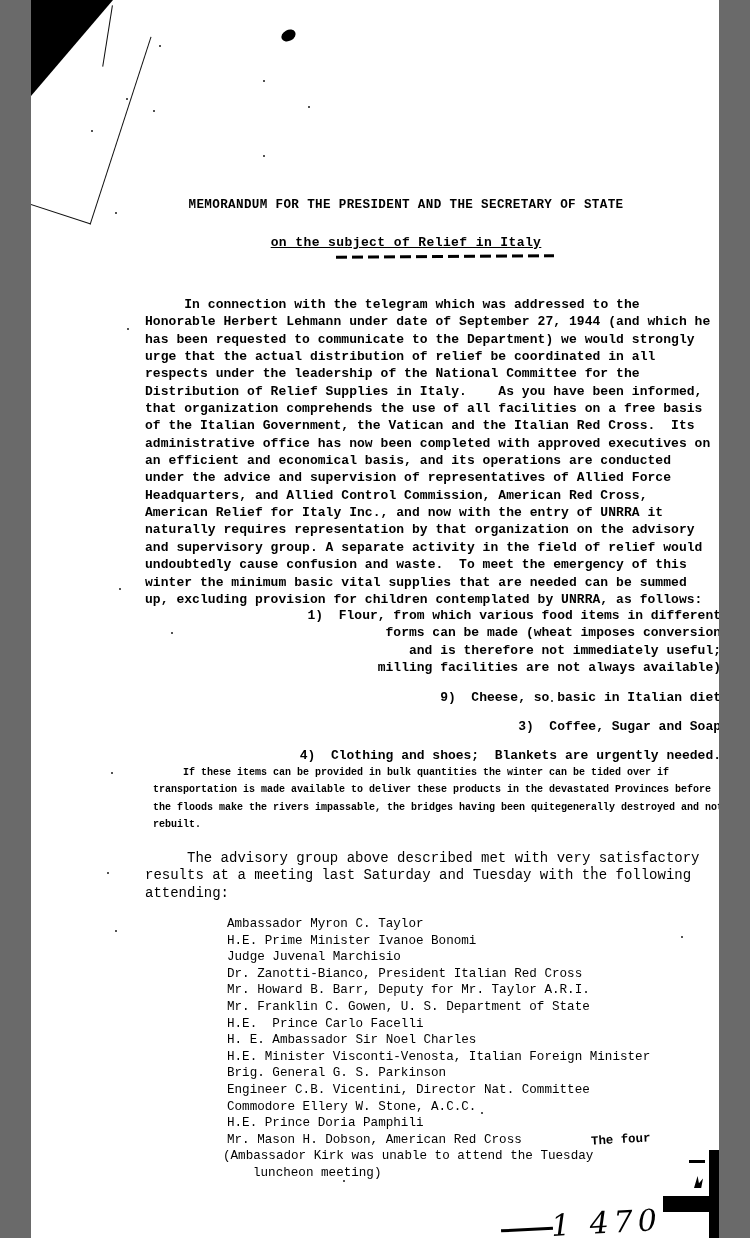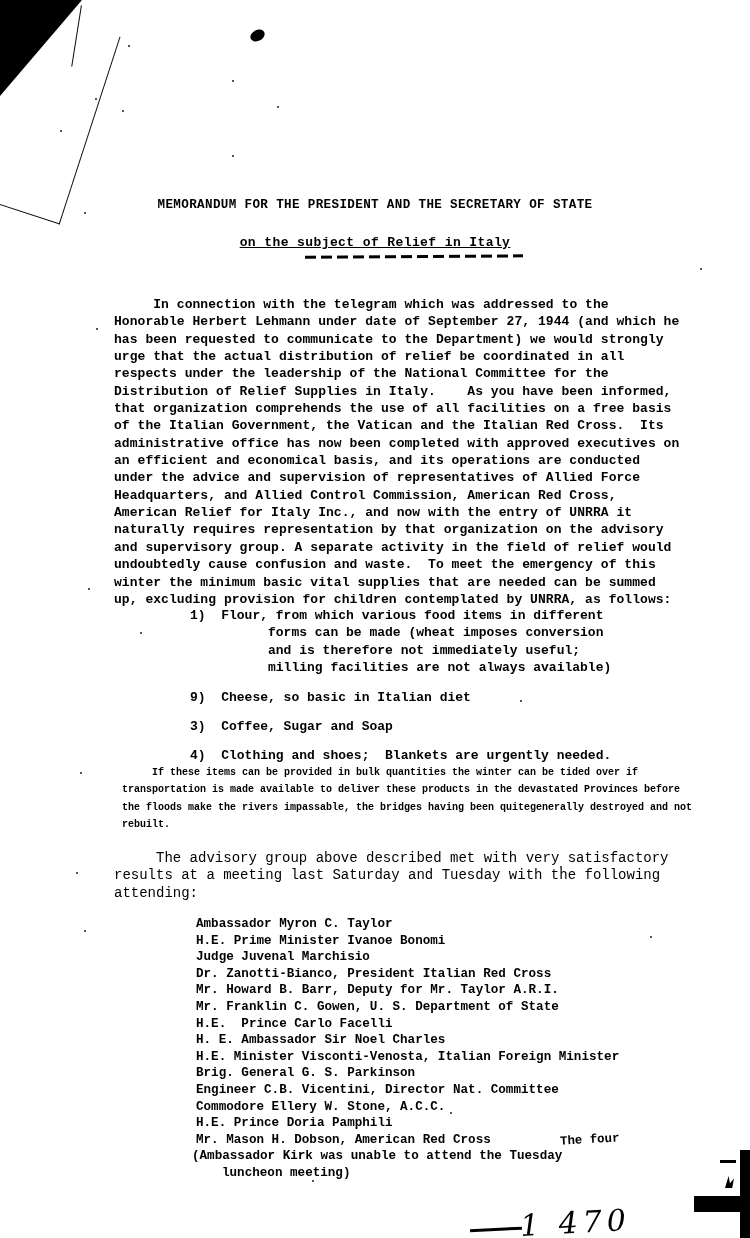--- a/index.html
+++ b/index.html
@@ -3,21 +3,21 @@
 <meta charset="utf-8">
 <title>Memorandum Scan</title>
 <style>
   html, body {
     margin: 0;
     padding: 0;
     background: #6a6a6a;
   }
   #page {
     position: relative;
-    width: 750px;
+    width: 688px;
     height: 1238px;
     margin: 0 auto;
     background: #ffffff;
     overflow: hidden;
     font-family: "Liberation Mono", "DejaVu Sans Mono", monospace;
     color: #000000;
   }
 
   
   .corner-dark {
@@ -159,20 +159,21 @@
     top: 607px;
     width: 500px;
     font-size: 13px;
     font-weight: bold;
     line-height: 17.4px;
   }
   .li {
     display: block;
     margin-bottom: 12px;
     white-space: pre-wrap;
+    text-align: right;
   }
   .li:last-child { margin-bottom: 0; }
 
   .para2 {
     position: absolute;
     left: 122px;
     top: 764px;
     width: 574px;
     font-size: 10px;
     font-weight: bold;
@@ -189,21 +190,21 @@
     line-height: 17.4px;
     white-space: pre-wrap;
   }
 
   .attendees {
     position: absolute;
     left: 196px;
     top: 916px;
     width: 500px;
     font-size: 12.6px;
-    font-weight: bold;
+    font-weight: normal;
     line-height: 16.6px;
   }
   .attendee {
     display: block;
     white-space: pre;
   }
   .note-line {
     display: block;
     white-space: pre;
     margin-left: -4px;

